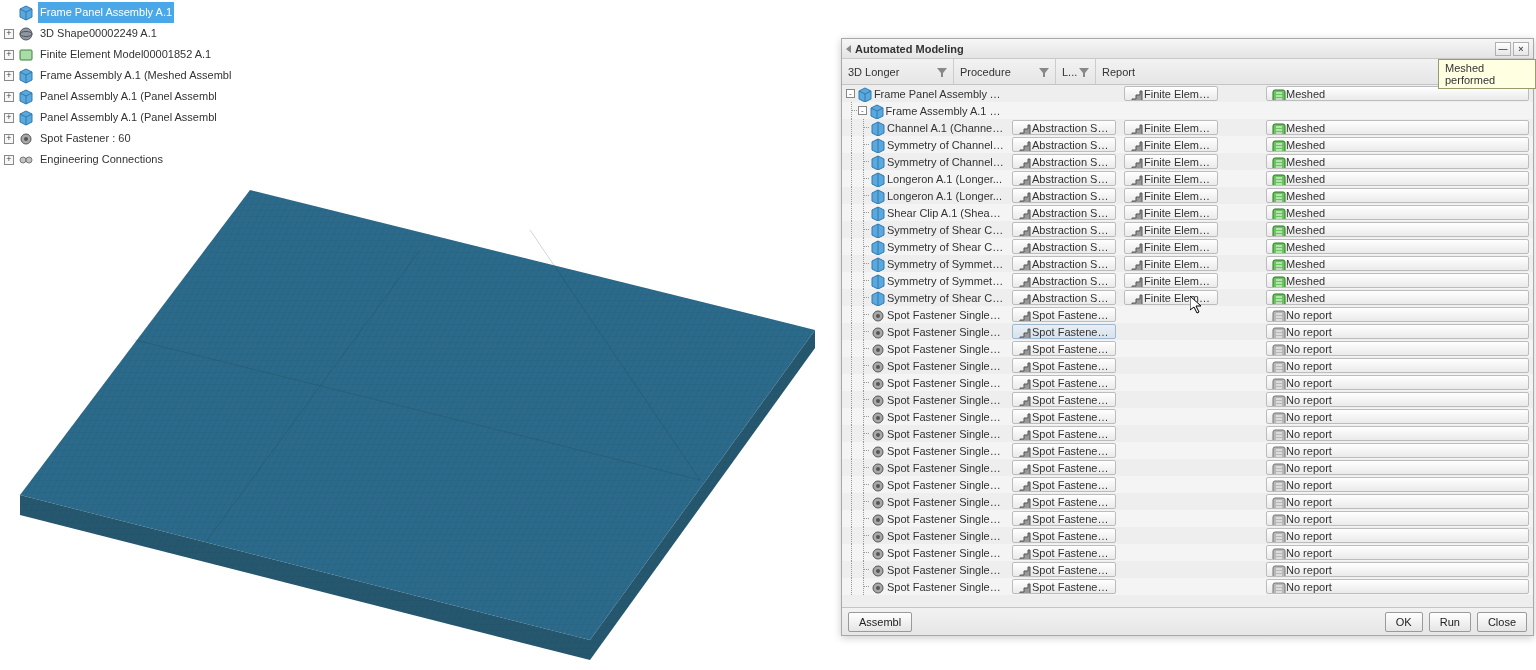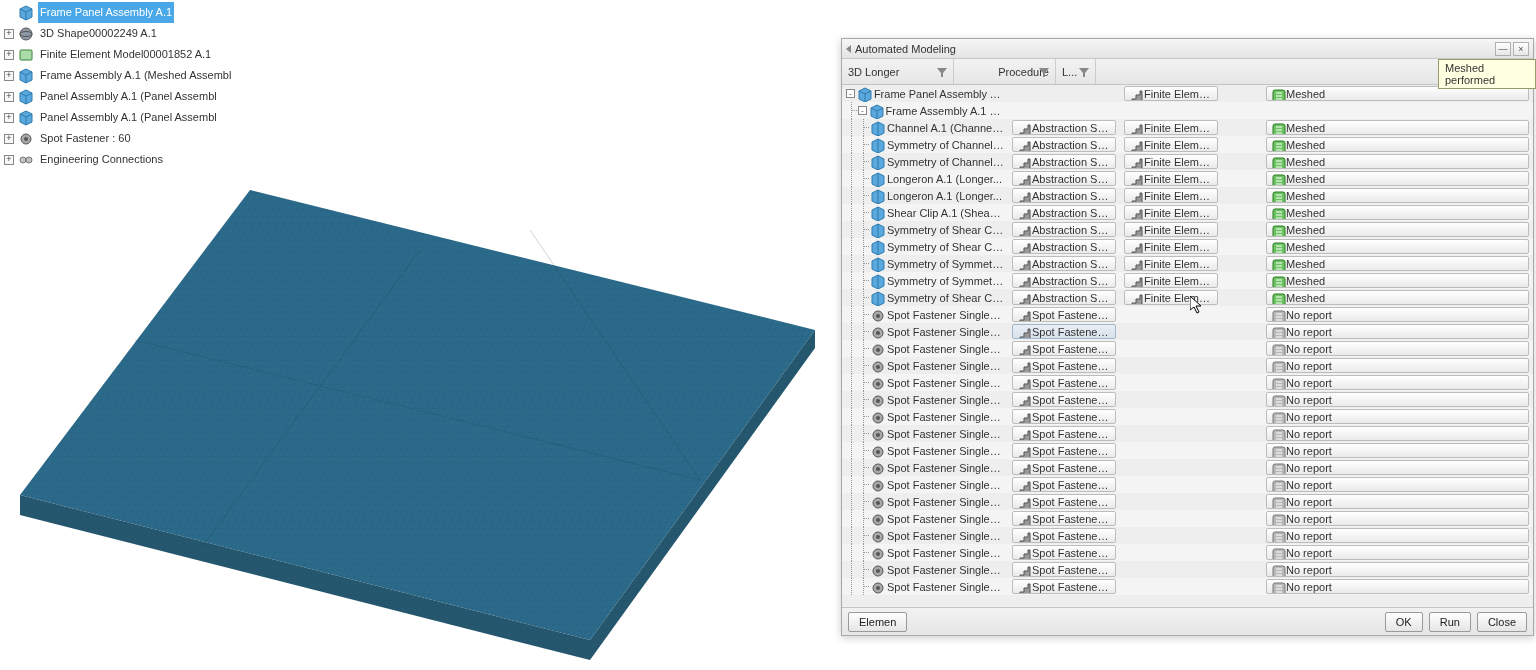--- a/index.html
+++ b/index.html
@@ -26,33 +26,33 @@
 .ic-report-n { fill: #b8b8b8; stroke: #777; }
 
 
 .viewport { position: absolute; left: 0; top: 150px; width: 840px; height: 520px; }
 .mesh-top { fill: #2b6a8a; }
 .mesh-side { fill: #25576f; }
 .mesh-lines { stroke: #1a3b4c; stroke-width: 0.4; fill: none; opacity: 0.55; }
 
 
 .dialog { position: absolute; left: 841px; top: 38px; width: 693px; height: 598px; background: #e9e9e9; border: 1px solid #a8a8a8; box-shadow: 0 2px 8px rgba(0,0,0,0.2); display: flex; flex-direction: column; }
-.dlg-title { height: 20px; background: linear-gradient(#f6f6f6,#e4e4e4); border-bottom: 1px solid #c8c8c8; display: flex; align-items: center; padding: 0 4px; font-size: 11px; color: #333; }
+.dlg-title { height: 20px; background: linear-gradient(#f6f6f6,#e4e4e4); border-bottom: 1px solid #c8c8c8; display: flex; align-items: center; padding: 0 4px; font-size: 11px; color: #333; font-weight: bold; }
 .dlg-title .t-arrow { width:0;height:0;border-top:4px solid transparent;border-bottom:4px solid transparent;border-right:5px solid #888;margin-right:4px; }
 .dlg-title .spacer { flex:1; }
 .dlg-title .win-btn { width:16px;height:14px;border:1px solid #b0b0b0;margin-left:2px;background:linear-gradient(#fff,#e6e6e6);display:flex;align-items:center;justify-content:center;font-size:9px;color:#555;}
 
 .dlg-header-row { display:flex; height:26px; border-bottom:1px solid #c4c4c4; background:linear-gradient(#f2f2f2,#e6e6e6); }
 .hcol { display:flex; align-items:center; padding:0 6px; border-right:1px solid #ccc; position:relative; font-size:11px; color:#333; }
 .hcol .filter { position:absolute; right:4px; width:14px;height:14px; }
 .hcol .filter svg { display:block; }
 
 .col-ps { width:166px; }
 .col-3d { width:112px; }
-.col-pr { width:102px;justify-content:flex-end; }
+.col-pr { width:102px; }
 .col-lv { width:40px; }
 .col-rp { flex:1; }
 
 .dlg-body { flex:1; overflow:auto; background:#eee; }
 .row { display:flex; height:17px; align-items:center; }
 .row.striped { background:#f4f4f4; }
 .cell { padding:0 4px; display:flex; align-items:center; white-space:nowrap; overflow:hidden; }
 .cell.ps { width:166px; }
 .cell.sh { width:112px; }
 .cell.pr { width:102px; }
@@ -198,20 +198,23 @@
         </span>
     </div>
     <div class="hcol col-lv">
       <span>L...</span>
       <span class="filter">
           <svg width="14" height="14">
             <polygon points="2,3 12,3 8,8 8,12 6,12 6,8" fill="#888"></polygon>
           </svg>
         </span>
     </div>
+    <div class="hcol col-rp">
+      <span>Report</span>
+    </div>
   </div>
 
   <div class="dlg-body">
       <div class="row">
         <div class="cell ps">
           <span class="tree-lines"></span>
           <span class="pm-btn">-</span>
           <span class="lic" style="width: 14px; height: 14px; display: inline-block;"><svg width="16" height="16" viewBox="0 0 16 16">
               <path class="ic-cube" d="M8 1l6 3v8l-6 3-6-3V4z"></path>
               <path d="M2 4l6 3 6-3M8 7v8" stroke="#2e7aaf" fill="none"></path>
@@ -1224,21 +1227,21 @@
                 <rect class="ic-report-n" x="2" y="2" width="12" height="12" rx="2"></rect>
                 <path d="M5 5h6M5 8h6M5 11h6" stroke="#fff" stroke-width="1.2"></path>
               </svg></span>
             <span class="txt">No report</span>
           </span>
         </div>
       </div>
     </div>
 
   <div class="dlg-footer">
-    <button class="btn">Elemen</button>
+    <button class="btn">Assembl</button>
     <span class="sp"></span>
     <button class="btn">OK</button>
     <button class="btn">Run</button>
     <button class="btn">Close</button>
   </div>
 </div>
 
 <div class="tooltip">Meshed performed</div>
 
 <div class="cursor">

